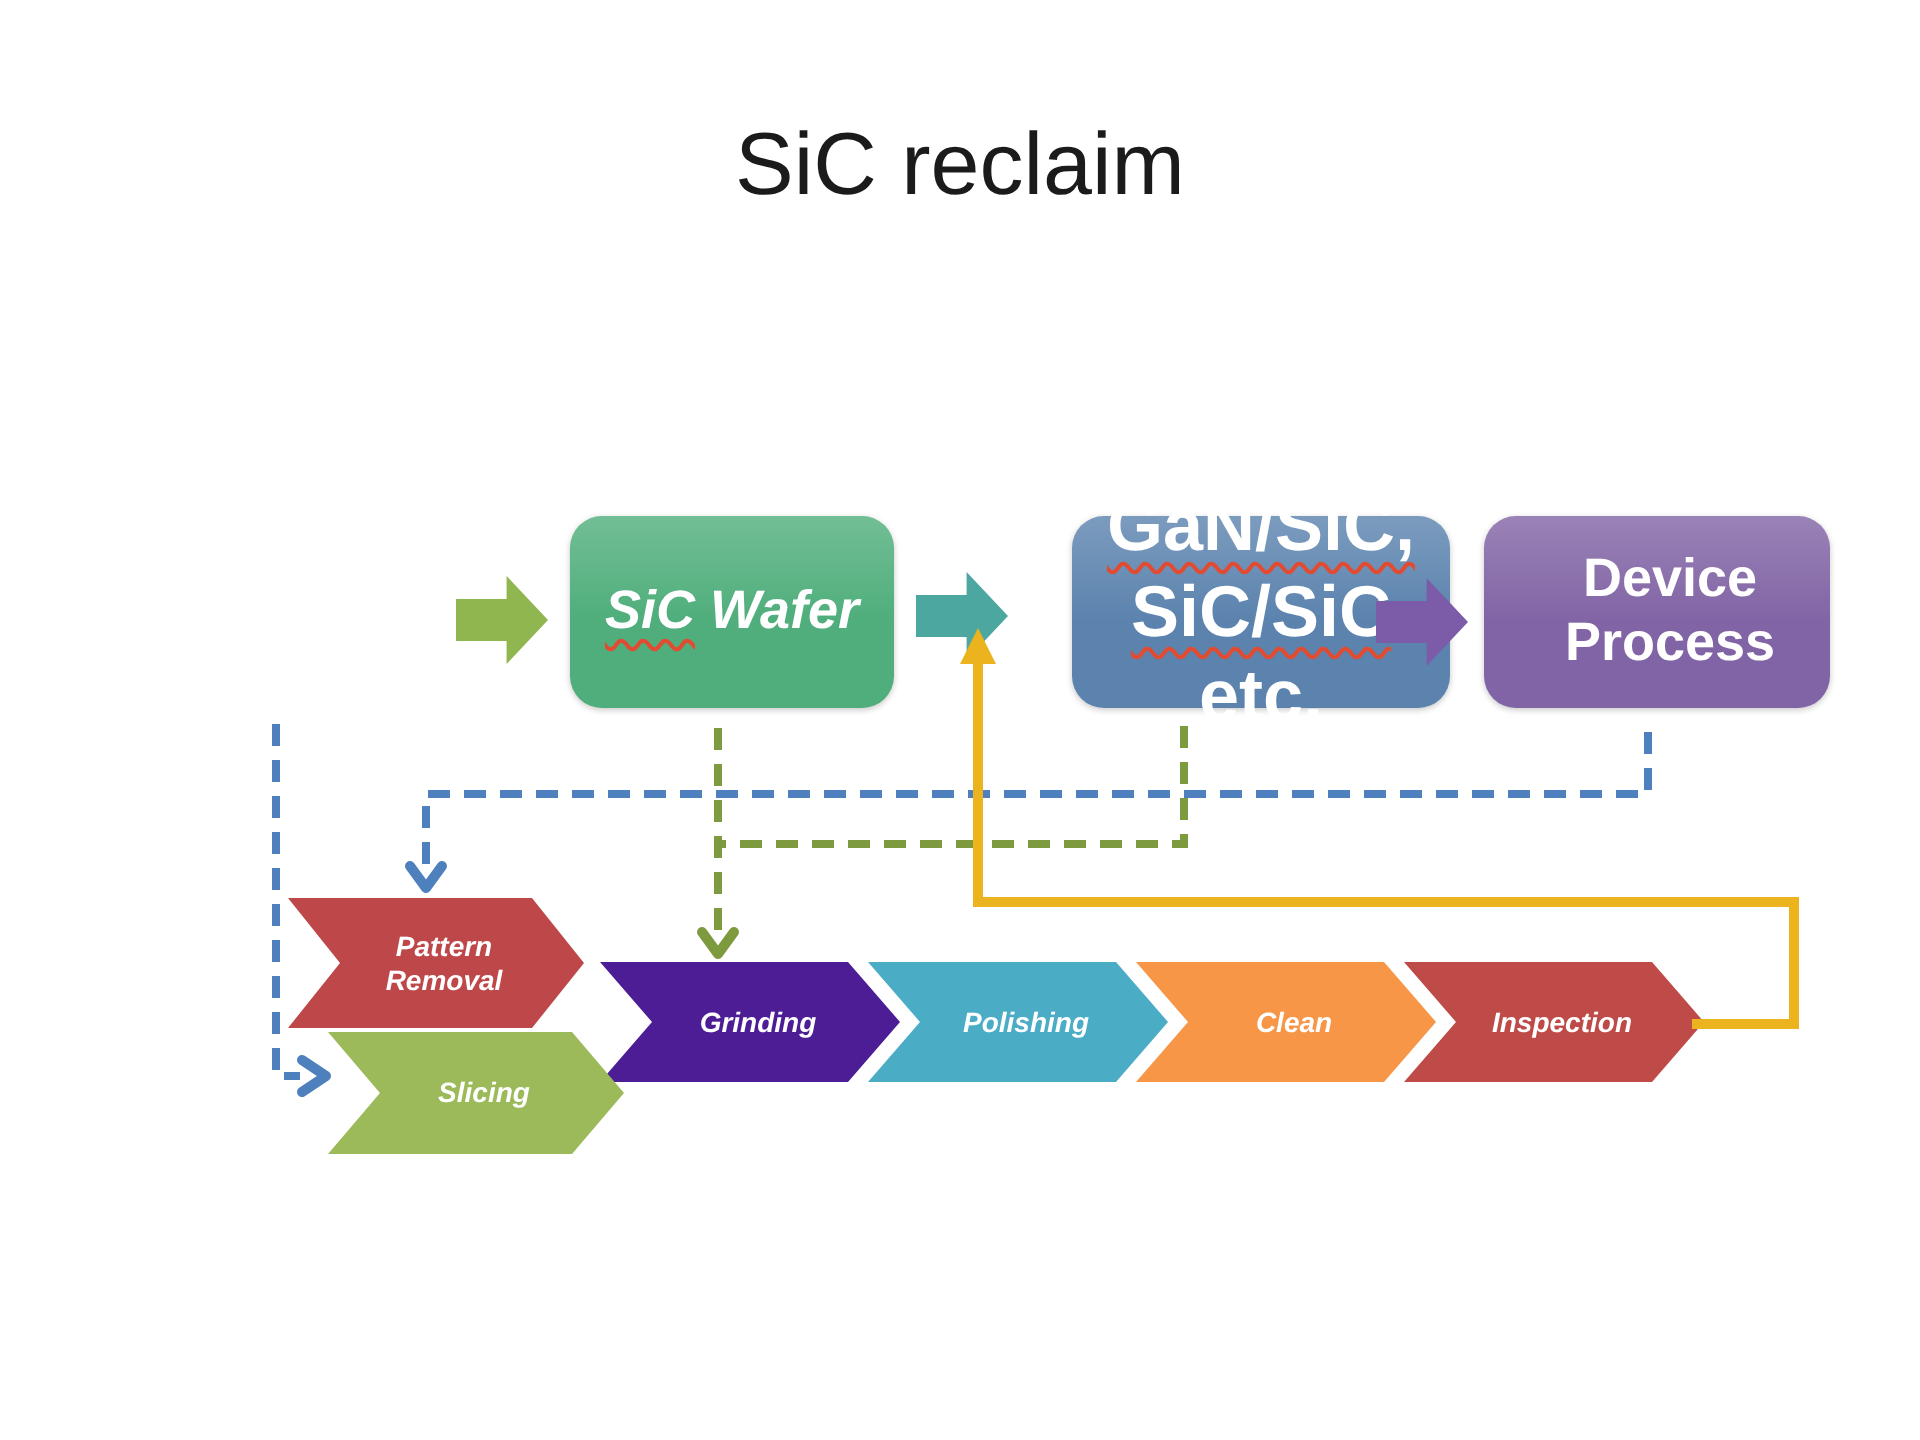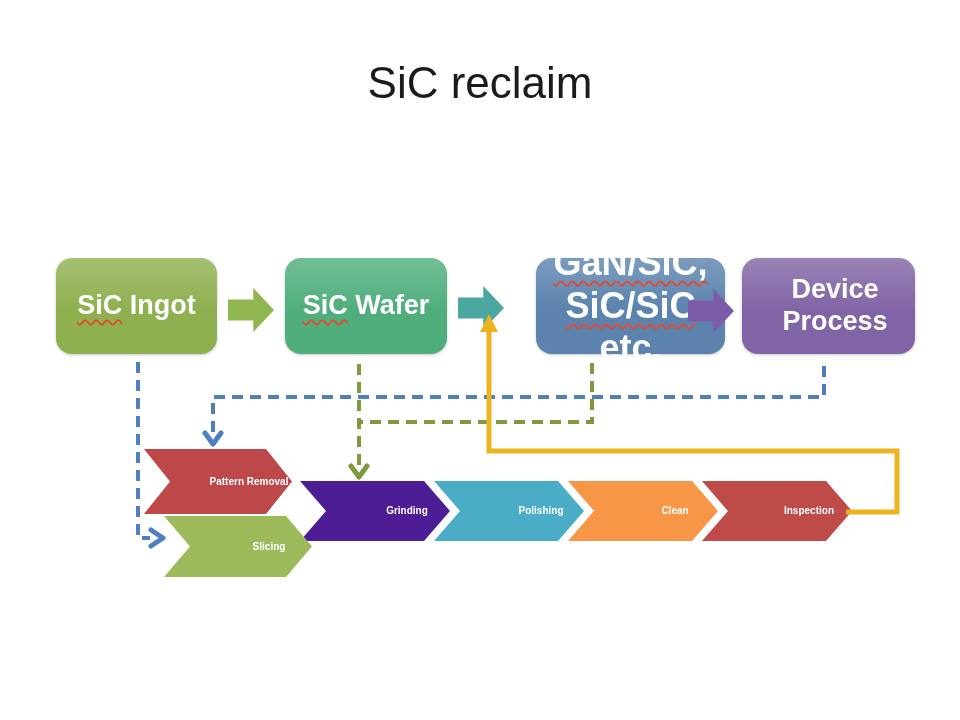--- a/index.html
+++ b/index.html
@@ -13,64 +13,62 @@
   }
   
   .box{
     position:absolute;top:258px;height:96px;border-radius:16px;
     display:flex;flex-direction:column;align-items:center;justify-content:center;
     color:#fff;font-size:27px;font-weight:600;line-height:1.18;text-align:center;
     background-image:linear-gradient(to bottom, rgba(255,255,255,.20), rgba(255,255,255,0) 55%);
     box-shadow:0 1px 3px rgba(0,0,0,.22);
   }
   .box-ingot {left:56px; width:161px;background-color:#8FB04F;}
-  .box-wafer {left:285px;width:162px;background-color:#4FAE7B;}
+  .box-wafer {left:285px;width:162px;background-color:#4FAE7B;font-style:italic;}
   .box-epi   {left:536px;width:189px;background-color:#5B83AE;font-size:36px;}
   .box-device{left:742px;width:160px;background-color:#8164A5;padding-left:13px;}
   .sq{
     text-decoration-line:underline;text-decoration-style:wavy;
     text-decoration-color:#e14b32;text-decoration-thickness:2px;
     text-underline-offset:5px;
   }
   
   .blockarrow{
     position:absolute;width:46px;height:44px;
     clip-path:polygon(0% 26%,55% 26%,55% 0%,100% 50%,55% 100%,55% 74%,0% 74%);
   }
   .ba-1{left:228px;top:288px;background:#8FB64F;}
   .ba-2{left:458px;top:286px;background:#4BA79F;}
   .ba-3{left:688px;top:289px;background:#7C5BA8;}
   
   .chev{
     position:absolute;height:60px;
     clip-path:polygon(0 0,calc(100% - 26px) 0,100% 50%,calc(100% - 26px) 100%,0 100%,26px 50%);
-    display:flex;align-items:center;justify-content:flex-end;
-    color:#fff;font-size:10px;font-weight:bold;text-align:center;line-height:1.2;
+    display:flex;align-items:center;justify-content:center;
+    color:#fff;font-size:14px;font-weight:bold;text-align:center;line-height:1.2;
     filter:drop-shadow(2px 0 0 #fff) drop-shadow(-2px 0 0 #fff) drop-shadow(0 2px 0 #fff) drop-shadow(0 -2px 0 #fff);
+    font-style:italic;
   }
   .chev .lbl{width:86px;padding-left:8px;}
   .chev-pattern   {left:144px;top:449px;width:148px;height:65px;background:#BE4749;z-index:8;}
   .chev-slicing   {left:164px;top:516px;width:148px;height:61px;background:#9CBA5A;z-index:7;}
   .chev-grinding  {left:300px;top:481px;width:150px;background:#4c1d95;z-index:6;}
   .chev-polishing {left:434px;top:481px;width:150px;background:#4BACC6;z-index:5;}
   .chev-clean     {left:568px;top:481px;width:150px;background:#F79646;z-index:4;}
   .chev-inspection{left:702px;top:481px;width:150px;background:#BE4B48;z-index:3;}
   
   .overlay{position:absolute;left:0;top:0;width:960px;height:720px;z-index:10;pointer-events:none;}
 </style>
 </head>
 <body>
 
 <div class="slide">
 
   <div class="title">SiC reclaim</div>
 
-  <div class="box box-ingot">
-    <div><span class="sq">SiC</span><span> Ingot</span></div>
-  </div>
 
   <div class="blockarrow ba-1"></div>
 
   <div class="box box-wafer">
     <div><span class="sq">SiC</span><span> Wafer</span></div>
   </div>
 
   <div class="blockarrow ba-2"></div>
 
   <div class="box box-epi">

